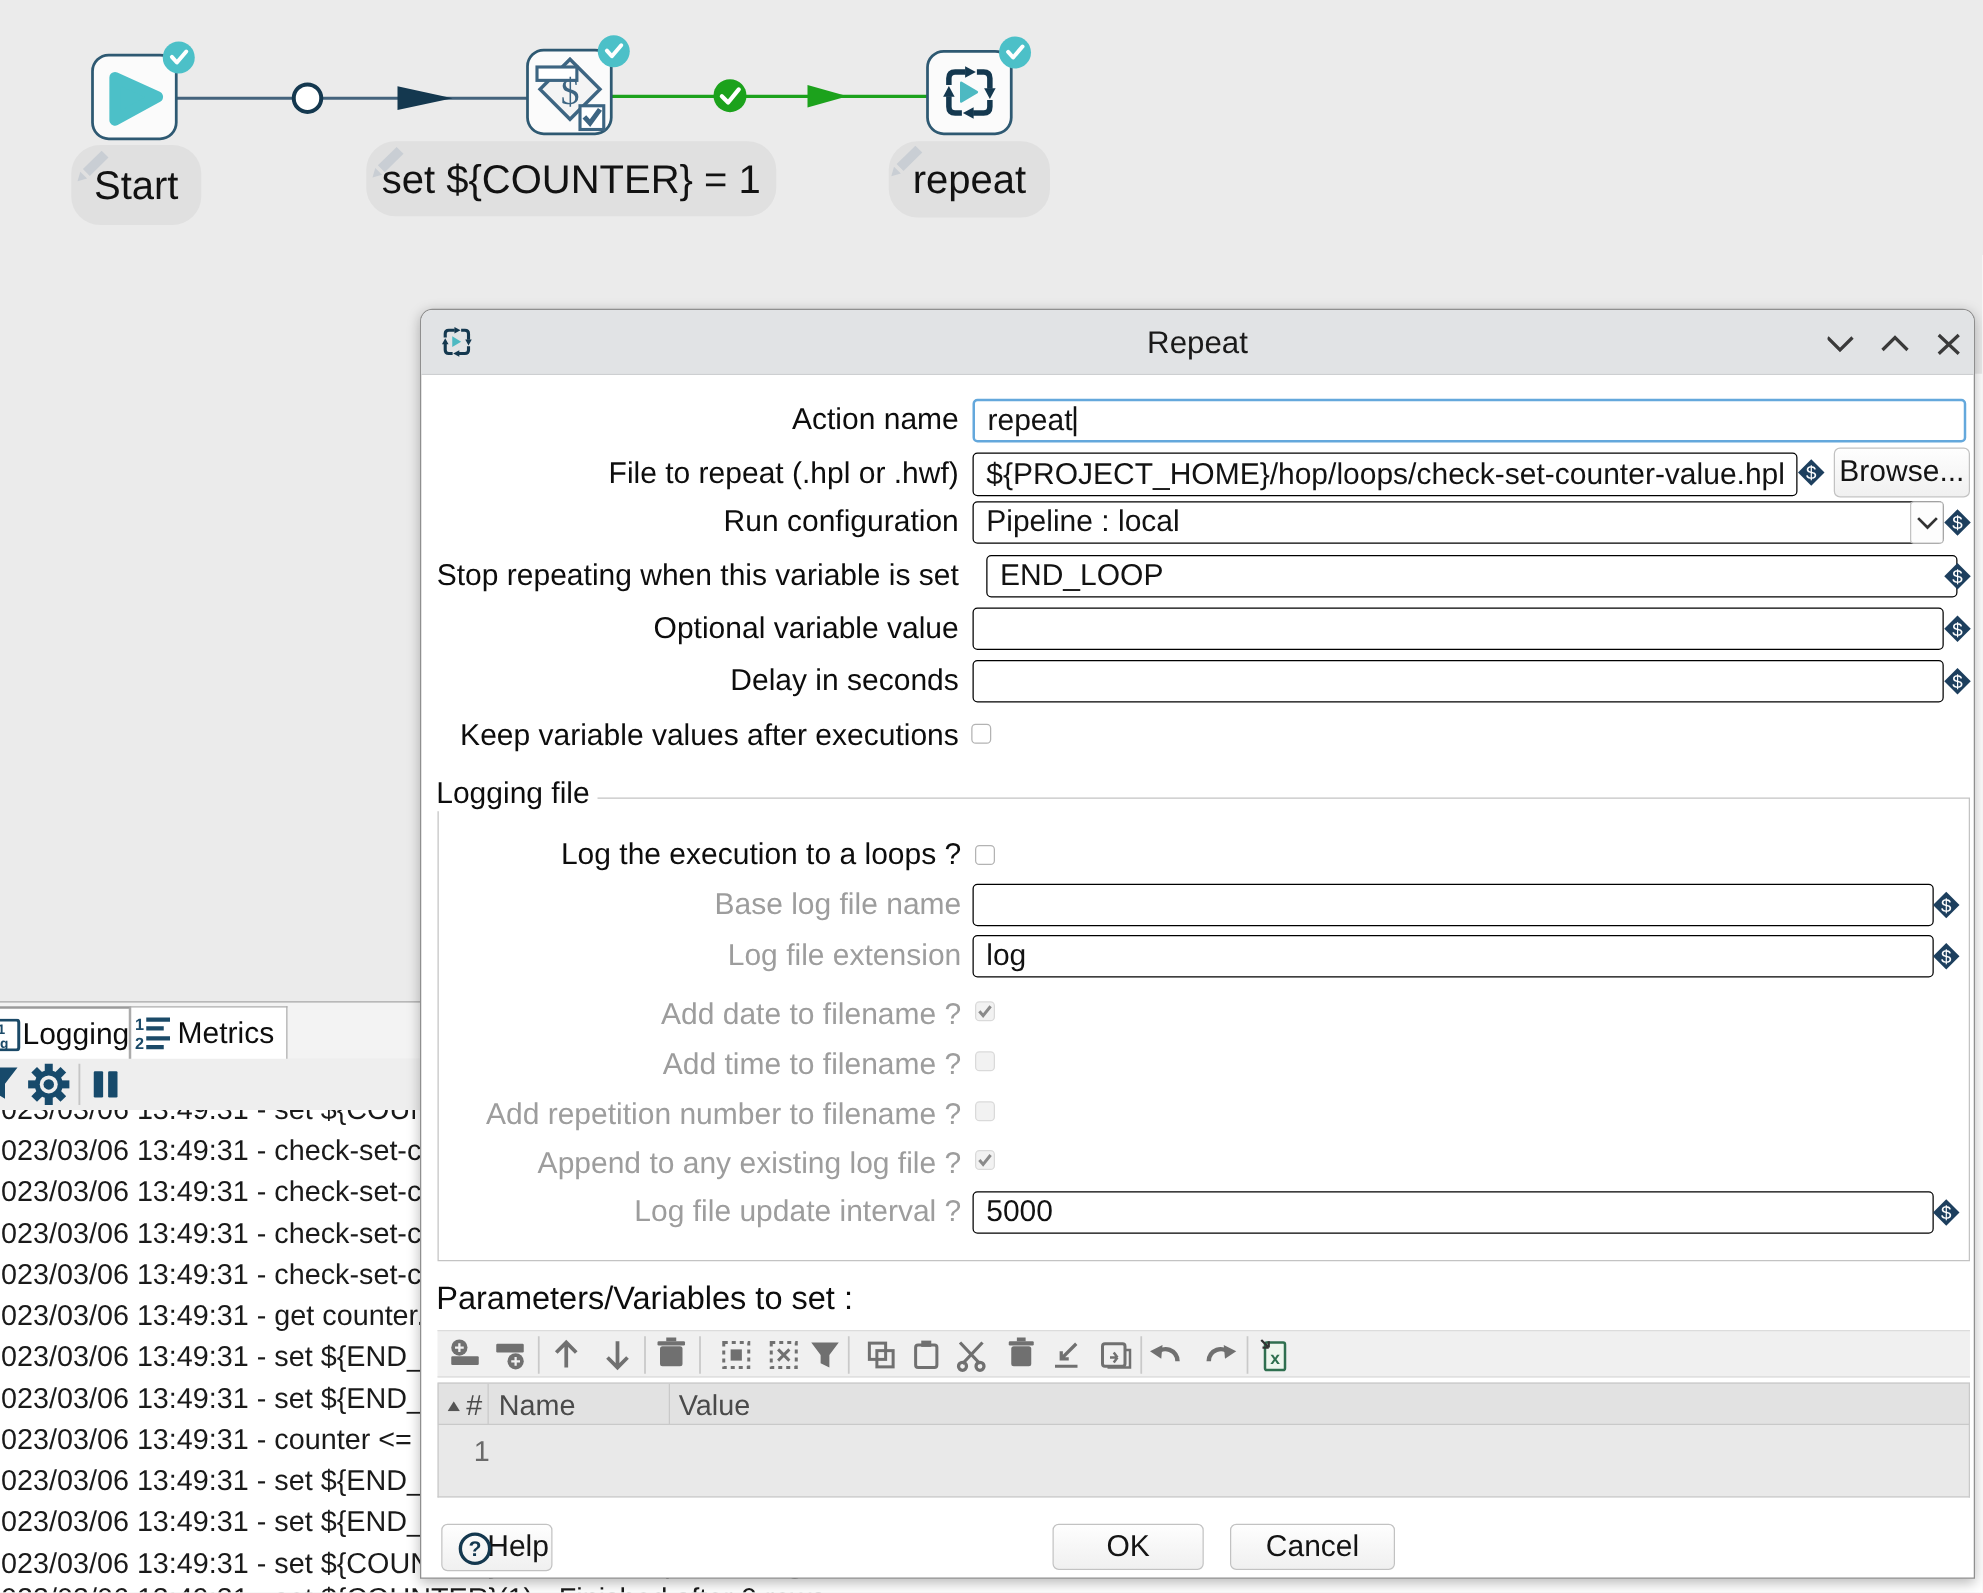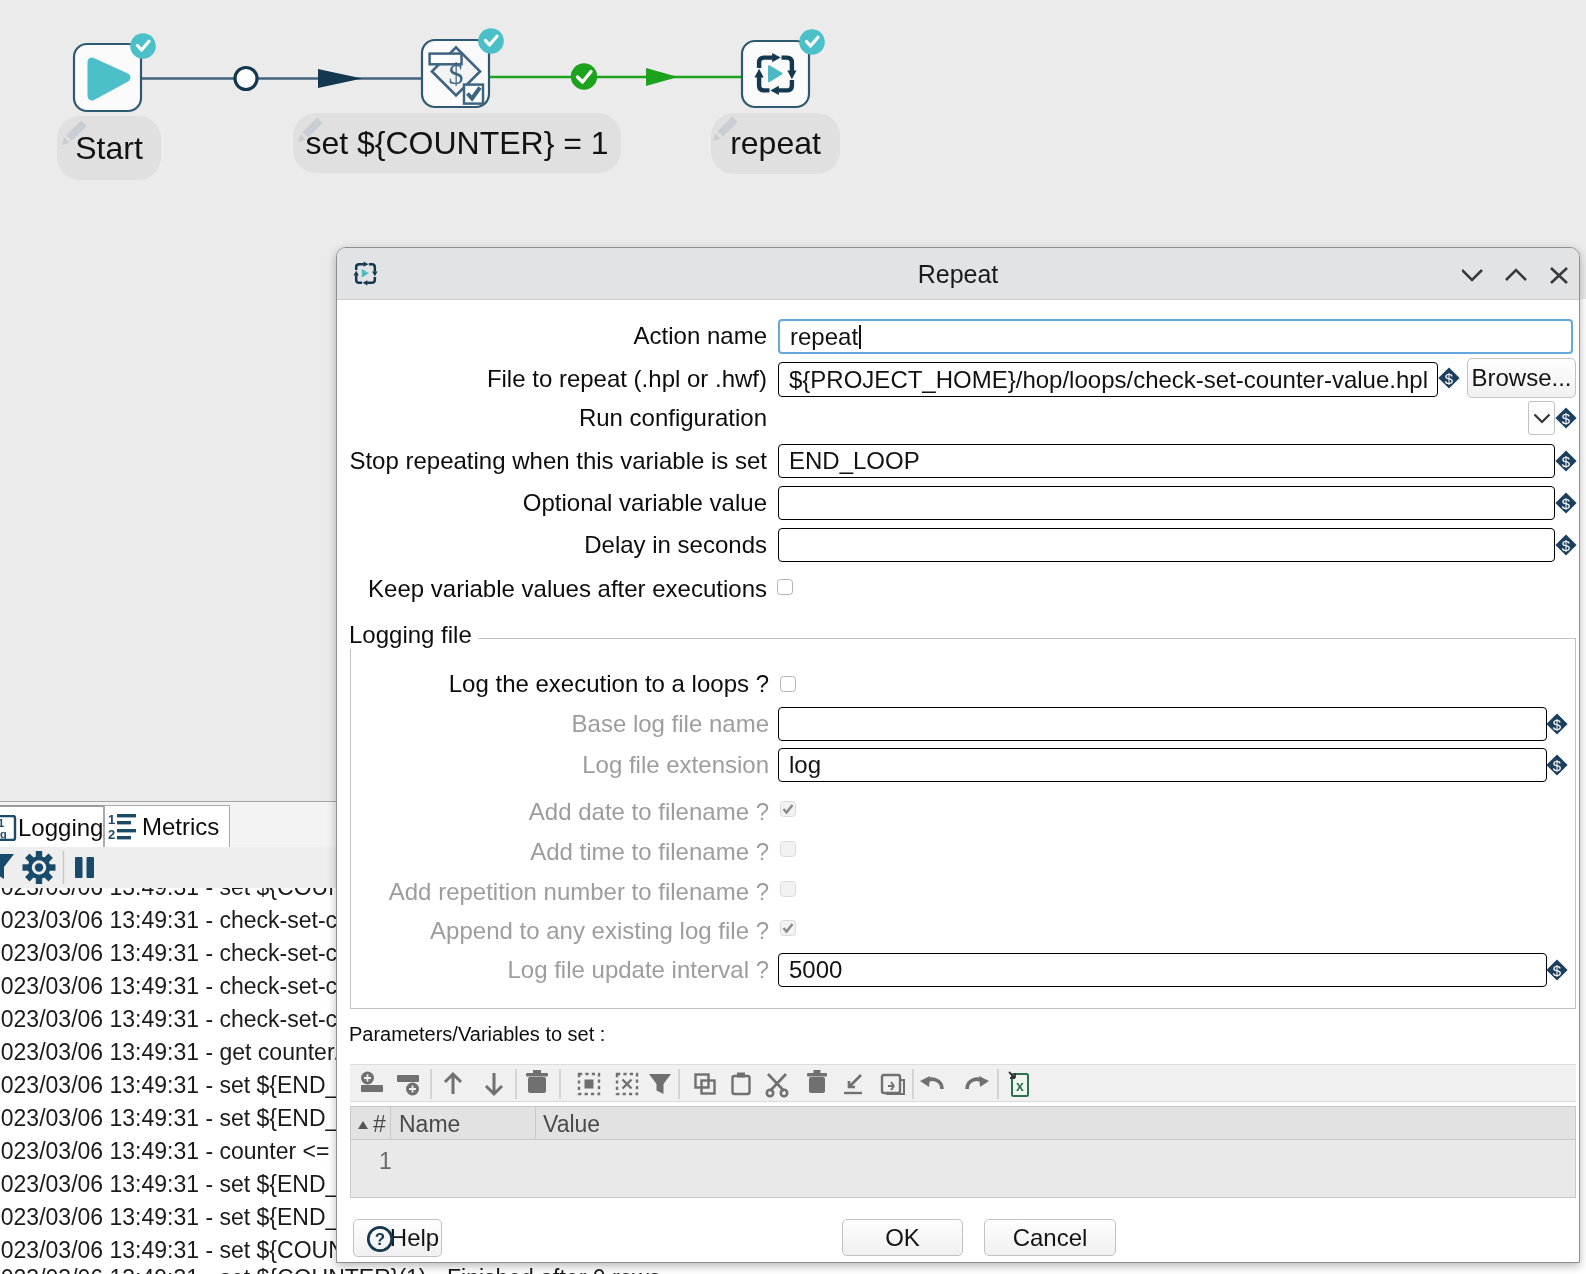--- a/index.html
+++ b/index.html
@@ -200,31 +200,32 @@
     <div class="lbl" style="right:812px;top:74px">Action name</div>
     <div class="inp" style="left:441px;top:71px;width:795px;height:35px;border:2px solid #64a8dc">repeat<span style="display:inline-block;width:1.5px;height:24px;background:#111;margin-left:1px"></span></div>
     <div class="lbl" style="right:812px;top:117px">File to repeat (.hpl or .hwf)</div>
     <div class="inp" style="left:441px;top:114px;width:660px;height:35px">${PROJECT_HOME}/hop/loops/check-set-counter-value.hpl</div>
     <svg class="dia" width="22" height="22" style="position:absolute;left:1101px;top:119px">
         <rect x="3.5" y="3.5" width="15" height="15" transform="rotate(45 11 11)" fill="#1d3f5e"></rect>
         <text x="11" y="16.5" font-size="15" fill="#fff" text-anchor="middle" font-family="Liberation Sans">$</text>
       </svg>
     <div class="btn" style="left:1130px;top:110px;width:109px;height:40px">Browse...</div>
     <div class="lbl" style="right:812px;top:156px">Run configuration</div>
+    <div class="inp" style="left:441px;top:153px;width:777px;height:34px">Pipeline : local</div>
     <div style="position:absolute;left:1191px;top:153px;width:27px;height:34px;border:1px solid #c2c2c2;border-radius:3px;background:#fdfdfd">
       <svg width="20" height="13" style="position:absolute;left:3px;top:10px">
           <path d="M2.5,2.5 L10,10 L17.5,2.5" stroke="#333" stroke-width="2.2" fill="none"></path>
         </svg>
       </div>
     <svg class="dia" width="22" height="22" style="position:absolute;left:1218px;top:159px">
         <rect x="3.5" y="3.5" width="15" height="15" transform="rotate(45 11 11)" fill="#1d3f5e"></rect>
         <text x="11" y="16.5" font-size="15" fill="#fff" text-anchor="middle" font-family="Liberation Sans">$</text>
       </svg>
     <div class="lbl" style="right:812px;top:199px">Stop repeating when this variable is set</div>
-    <div class="inp" style="left:441px;top:196px;width:777px;height:34px">END_LOOP</div>
+    <div class="inp" style="left:452px;top:196px;width:777px;height:34px">END_LOOP</div>
     <svg class="dia" width="22" height="22" style="position:absolute;left:1218px;top:202px">
         <rect x="3.5" y="3.5" width="15" height="15" transform="rotate(45 11 11)" fill="#1d3f5e"></rect>
         <text x="11" y="16.5" font-size="15" fill="#fff" text-anchor="middle" font-family="Liberation Sans">$</text>
       </svg>
     <div class="lbl" style="right:812px;top:241px">Optional variable value</div>
     <div class="inp" style="left:441px;top:238px;width:777px;height:34px"></div>
     <svg class="dia" width="22" height="22" style="position:absolute;left:1218px;top:244px">
         <rect x="3.5" y="3.5" width="15" height="15" transform="rotate(45 11 11)" fill="#1d3f5e"></rect>
         <text x="11" y="16.5" font-size="15" fill="#fff" text-anchor="middle" font-family="Liberation Sans">$</text>
       </svg>
@@ -269,21 +270,21 @@
           <path d="M2.5,7 L5.5,10.5 L11.5,3" stroke="#8a8a8a" stroke-width="2.4" fill="none"></path>
         </svg>
       </div>
     <div class="lbl glbl" style="right:810px;top:708px">Log file update interval ?</div>
     <div class="inp" style="left:441px;top:705px;width:769px;height:34px">5000</div>
     <svg class="dia" width="22" height="22" style="position:absolute;left:1209px;top:711px">
         <rect x="3.5" y="3.5" width="15" height="15" transform="rotate(45 11 11)" fill="#1d3f5e"></rect>
         <text x="11" y="16.5" font-size="15" fill="#fff" text-anchor="middle" font-family="Liberation Sans">$</text>
       </svg>
 
-    <div style="position:absolute;left:12px;top:775px;font-size:20px;color:#0d0d0d">Parameters/Variables to set :</div>
+    <div style="position:absolute;left:12px;top:775px;font-size:26px;color:#0d0d0d">Parameters/Variables to set :</div>
     <div id="ptoolbar"><svg width="1226" height="38" viewBox="0 0 1226 38">
       <g fill="#707070" stroke="none">
         <g transform="translate(22,19)">
               <rect x="-11" y="1" width="22" height="7" rx="1"></rect>
               <circle cx="-4.5" cy="-6" r="6.5"></circle>
               <path d="M-4.5,-9.5 V-2.5 M-8,-6 H-1" stroke="#f0f0f0" stroke-width="1.8"></path>
             </g>
         <g transform="translate(58,19)">
               <rect x="-11" y="-9" width="22" height="7" rx="1"></rect>
               <circle cx="4.5" cy="5" r="6.5"></circle>

